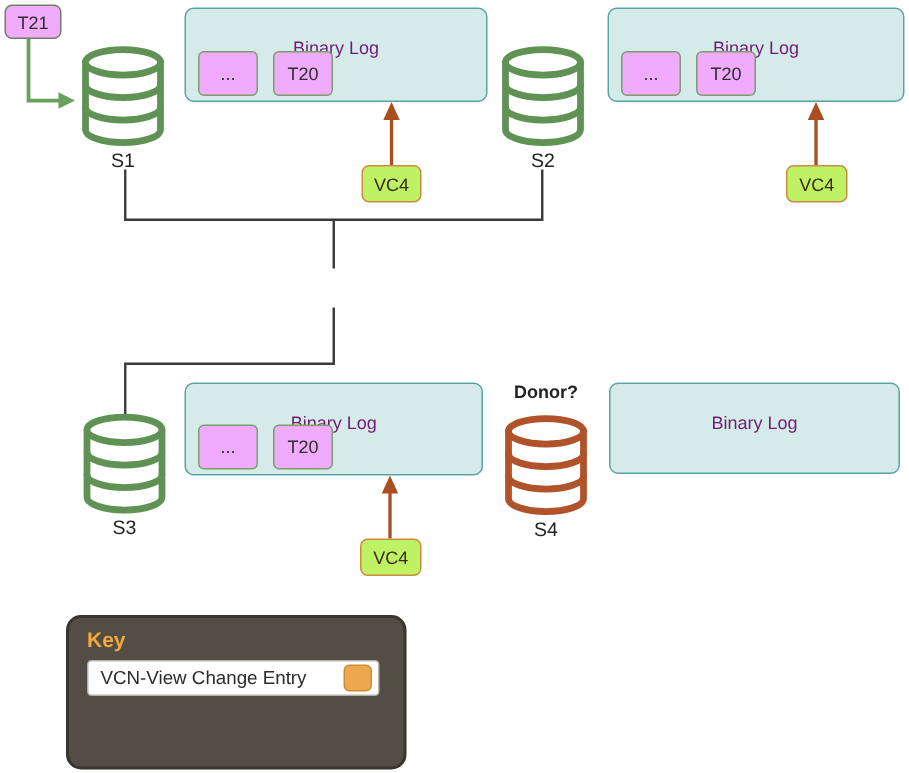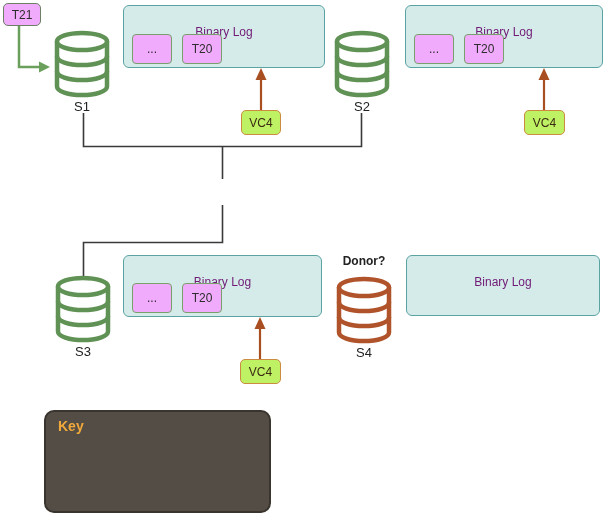--- a/index.html
+++ b/index.html
@@ -136,15 +136,19 @@
 
   <div class="abs donor-label" style="left:334px;top:254px;width:60px;">Donor?</div>
 
   <div class="abs vc4" style="left:240px;top:359px;width:41px;height:25px;">VC4</div>
 
   <div class="abs srv-label" style="left:53px;top:344px;width:60px;">S3</div>
   <div class="abs srv-label" style="left:334px;top:345px;width:60px;">S4</div>
 
   <div class="abs key" style="left:3px;top:410px;width:227px;height:103px;margin-left:41px;">
     <div class="key-title">Key</div>
+    <div class="key-row">
+      <div class="key-row-label">VCN-View Change Entry</div>
+      <div class="swatch" style="background-color: rgb(237, 169, 79); border-color: rgb(207, 137, 55);"></div>
+    </div>
   </div>
 
 </div>
 
 </body></html>

